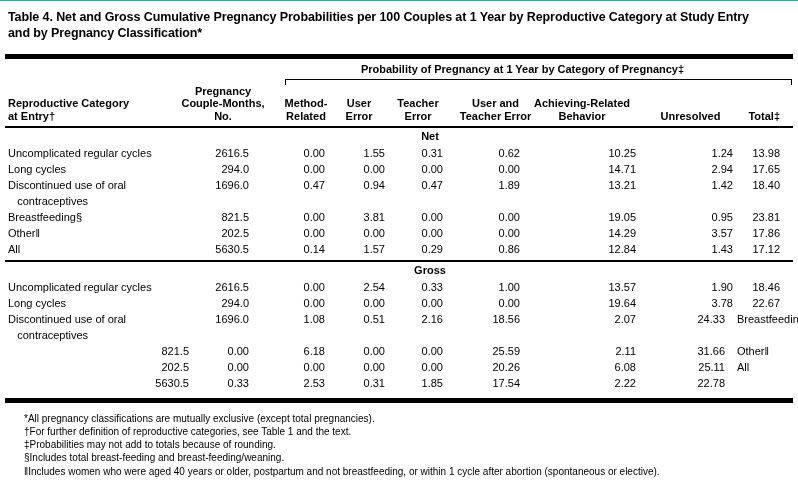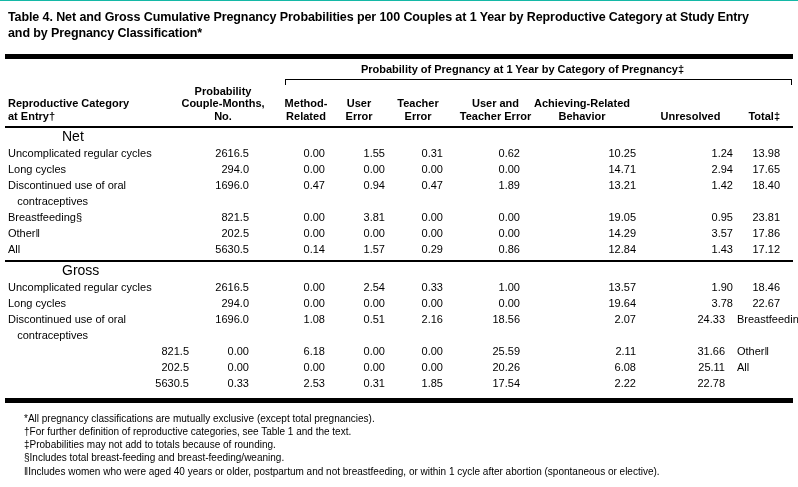--- a/index.html
+++ b/index.html
@@ -42,22 +42,22 @@
   .h-c2{grid-column:2;justify-self:center;text-align:center;width:max-content;}
   .h-c3{grid-column:3;justify-self:center;text-align:center;width:max-content;position:relative;left:15px;}
   .h-c4{grid-column:4;justify-self:center;text-align:center;width:max-content;}
   .h-c5{grid-column:5;justify-self:center;text-align:center;width:max-content;}
   .h-c6{grid-column:6;justify-self:center;text-align:center;width:max-content;position:relative;left:10px;}
   .h-c7{grid-column:7;justify-self:center;text-align:center;width:max-content;}
   .h-c8{grid-column:8;justify-self:center;text-align:center;width:max-content;position:relative;left:2px;}
   .h-c9{grid-column:9;justify-self:end;text-align:right;padding-right:12px;}
 
   .section-label{
-    font-weight:normal;font-size:14px;line-height:17px;
-    text-align:left;padding-left:62px;
+    font-weight:bold;font-size:11px;line-height:17px;
+    text-align:center;padding-left:62px;
   }
   .bodygrid{font-size:11px;line-height:16px;}
   .cell.cat{white-space:pre-wrap;text-align:left;}
   .cell.num{text-align:right;padding-right:4px;}
   .cell.num.last{padding-right:12px;}
 
   .footnotes{
     font-size:10px;line-height:13.3px;
     margin:9px 8px 0 24px;
   }
@@ -70,21 +70,21 @@
   <div class="title">Table 4. Net and Gross Cumulative Pregnancy Probabilities per 100 Couples at 1 Year by Reproductive Category at Study Entry
 and by Pregnancy Classification*</div>
 
   <div class="rule heavy top"></div>
 
   <div class="grid headgrid">
     <div class="h-span">Probability of Pregnancy at 1 Year by Category of Pregnancy‡</div>
     <div class="h-bracket"></div>
     <div class="h-c h-c1">Reproductive Category
 at Entry†</div>
-    <div class="h-c h-c2">Probability
+    <div class="h-c h-c2">Pregnancy
 Couple-Months,
 No.</div>
     <div class="h-c h-c3">Method-
 Related</div>
     <div class="h-c h-c4">User
 Error</div>
     <div class="h-c h-c5">Teacher
 Error</div>
     <div class="h-c h-c6">User and
 Teacher Error</div>

